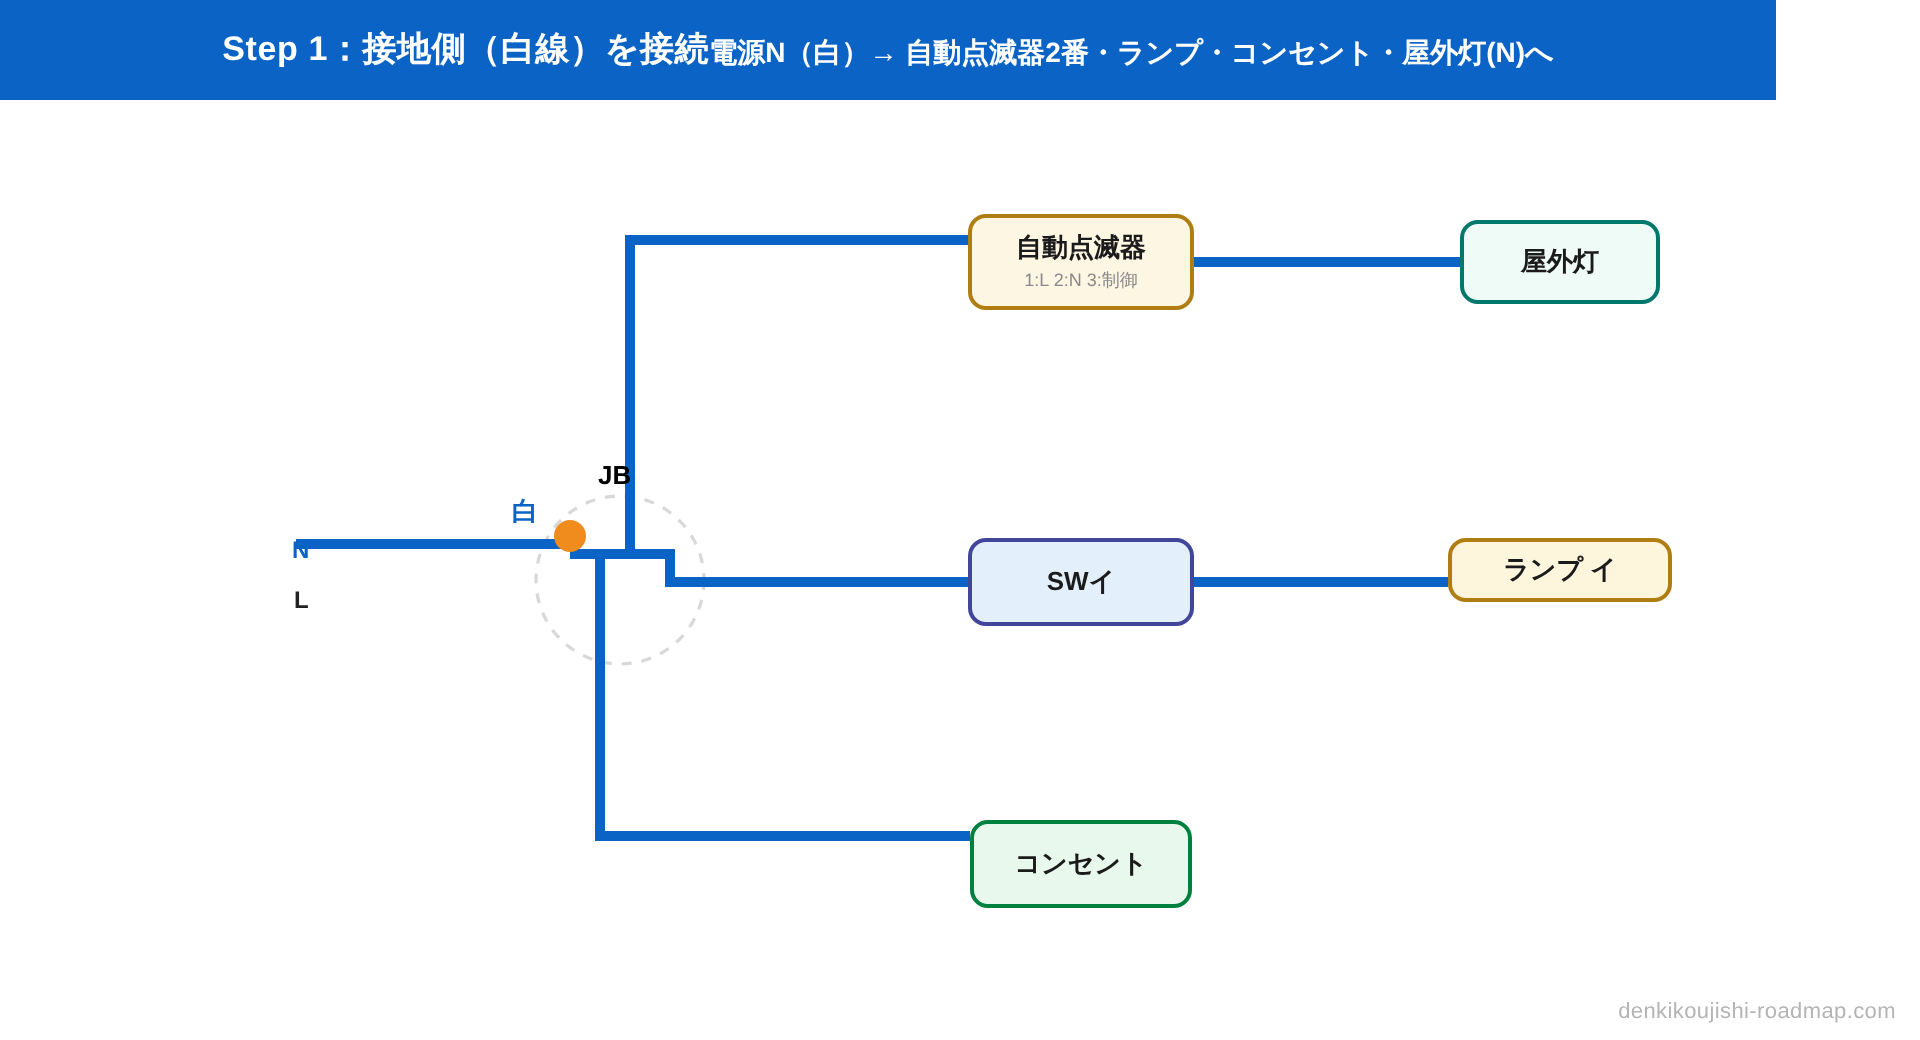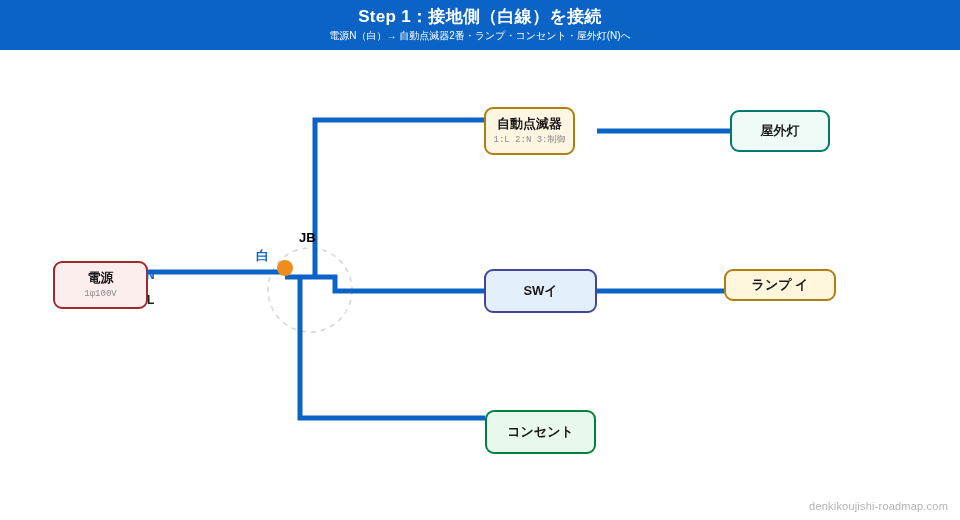--- a/index.html
+++ b/index.html
@@ -7,52 +7,52 @@
     width:960px;height:520px;
     background:#ffffff;
     font-family:"Liberation Sans","DejaVu Sans",sans-serif;
     overflow:hidden;
     position:relative;
   }
   #app{position:relative;width:960px;height:520px;}
 
   
   .header{
-    position:absolute;left:0;top:0;width:960px;height:50px;
+    position:absolute;left:0;top:0;width:888px;height:50px;
     background:#0b63c5;
-    display:flex;flex-direction:column;align-items:center;justify-content:center;
+    display:flex;flex-direction:row;align-items:center;justify-content:center;
     box-sizing:border-box;
   }
   .header-title{
     color:#ffffff;font-size:17px;font-weight:bold;letter-spacing:.3px;
     line-height:20px;margin:0;white-space:nowrap;
   }
   .header-sub{
-    color:#ffffff;font-size:10px;line-height:14px;margin:2px 0 0 0;
-    white-space:nowrap;font-weight:normal;
+    color:#ffffff;font-size:14px;line-height:14px;margin:2px 0 0 0;
+    white-space:nowrap;font-weight:bold;
   }
 
   
   .canvas{position:absolute;left:0;top:50px;width:960px;height:470px;background:#ffffff;}
   .svg-layer{position:absolute;left:0;top:0;width:960px;height:470px;}
 
   
   .node{
     position:absolute;box-sizing:border-box;
     border-radius:9px;border-width:2px;border-style:solid;
     display:flex;flex-direction:column;align-items:center;justify-content:center;
     text-align:center;
   }
   .node-title{font-size:13px;font-weight:bold;line-height:16px;color:#1b1b1b;}
-  .node-sub{font-size:9px;line-height:12px;color:#8a8a8a;margin-top:2px;font-family:Liberation Mono, monospace;}
+  .node-sub{font-size:9px;line-height:12px;color:#8a8a8a;margin-top:2px;}
 
   .node-power{left:53px;top:211px;width:95px;height:48px;
     background:#fdeeee;border-color:#9e2a2b;}
   .node-power .node-title{color:#1b1b1b;}
-  .node-auto{left:484px;top:57px;width:91px;height:48px;
+  .node-auto{left:484px;top:57px;width:113px;height:48px;
     background:#fdf6e3;border-color:#b07d12;}
   .node-outdoor{left:730px;top:60px;width:100px;height:42px;
     background:#effbf6;border-color:#00786b;}
   .node-sw{left:484px;top:219px;width:113px;height:44px;
     background:#e4effc;border-color:#41469b;}
   .node-lamp{left:724px;top:219px;width:112px;height:32px;
     background:#fdf6dc;border-color:#b07d12;}
   .node-outlet{left:485px;top:360px;width:111px;height:44px;
     background:#e8f8ec;border-color:#00803f;}
 
@@ -92,24 +92,20 @@
 
       <path d="M285,227 L335,227 L335,241 L484,241" stroke="#0b63c5" stroke-width="5" fill="none" stroke-linejoin="miter"></path>
 
       <path d="M597,241 L724,241" stroke="#0b63c5" stroke-width="5" fill="none"></path>
 
       <path d="M300,227 L300,368 L485,368" stroke="#0b63c5" stroke-width="5" fill="none" stroke-linejoin="miter"></path>
 
       <circle cx="285" cy="218" r="8" fill="#f08b1d"></circle>
     </svg>
 
-    <div class="node node-power">
-      <div class="node-title">電源</div>
-      <div class="node-sub">1φ100V</div>
-    </div>
 
     <div class="node node-auto">
       <div class="node-title">自動点滅器</div>
       <div class="node-sub">1:L 2:N 3:制御</div>
     </div>
 
     <div class="node node-outdoor">
       <div class="node-title">屋外灯</div>
     </div>
 

